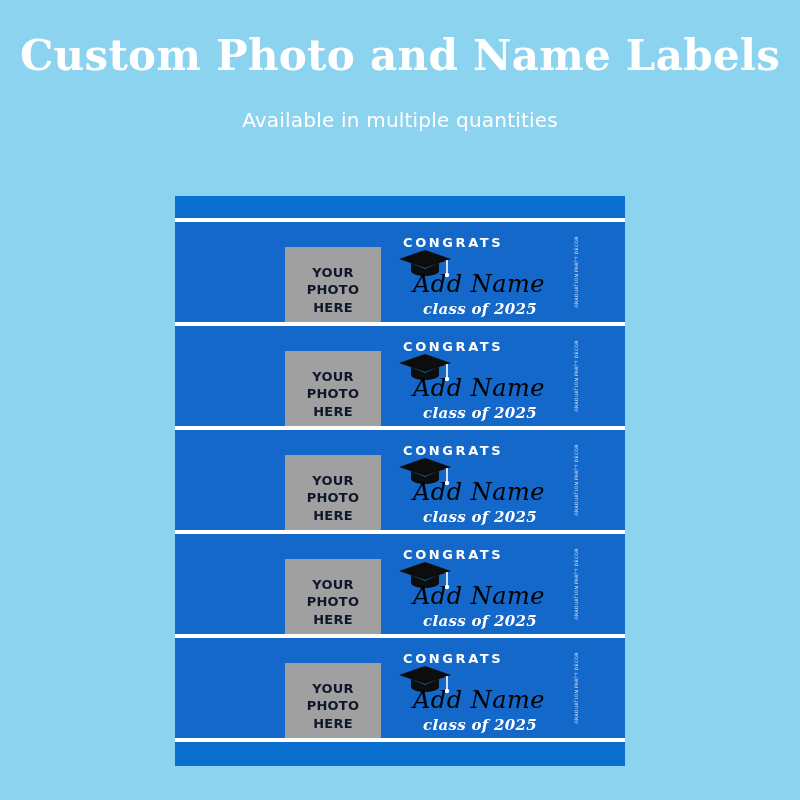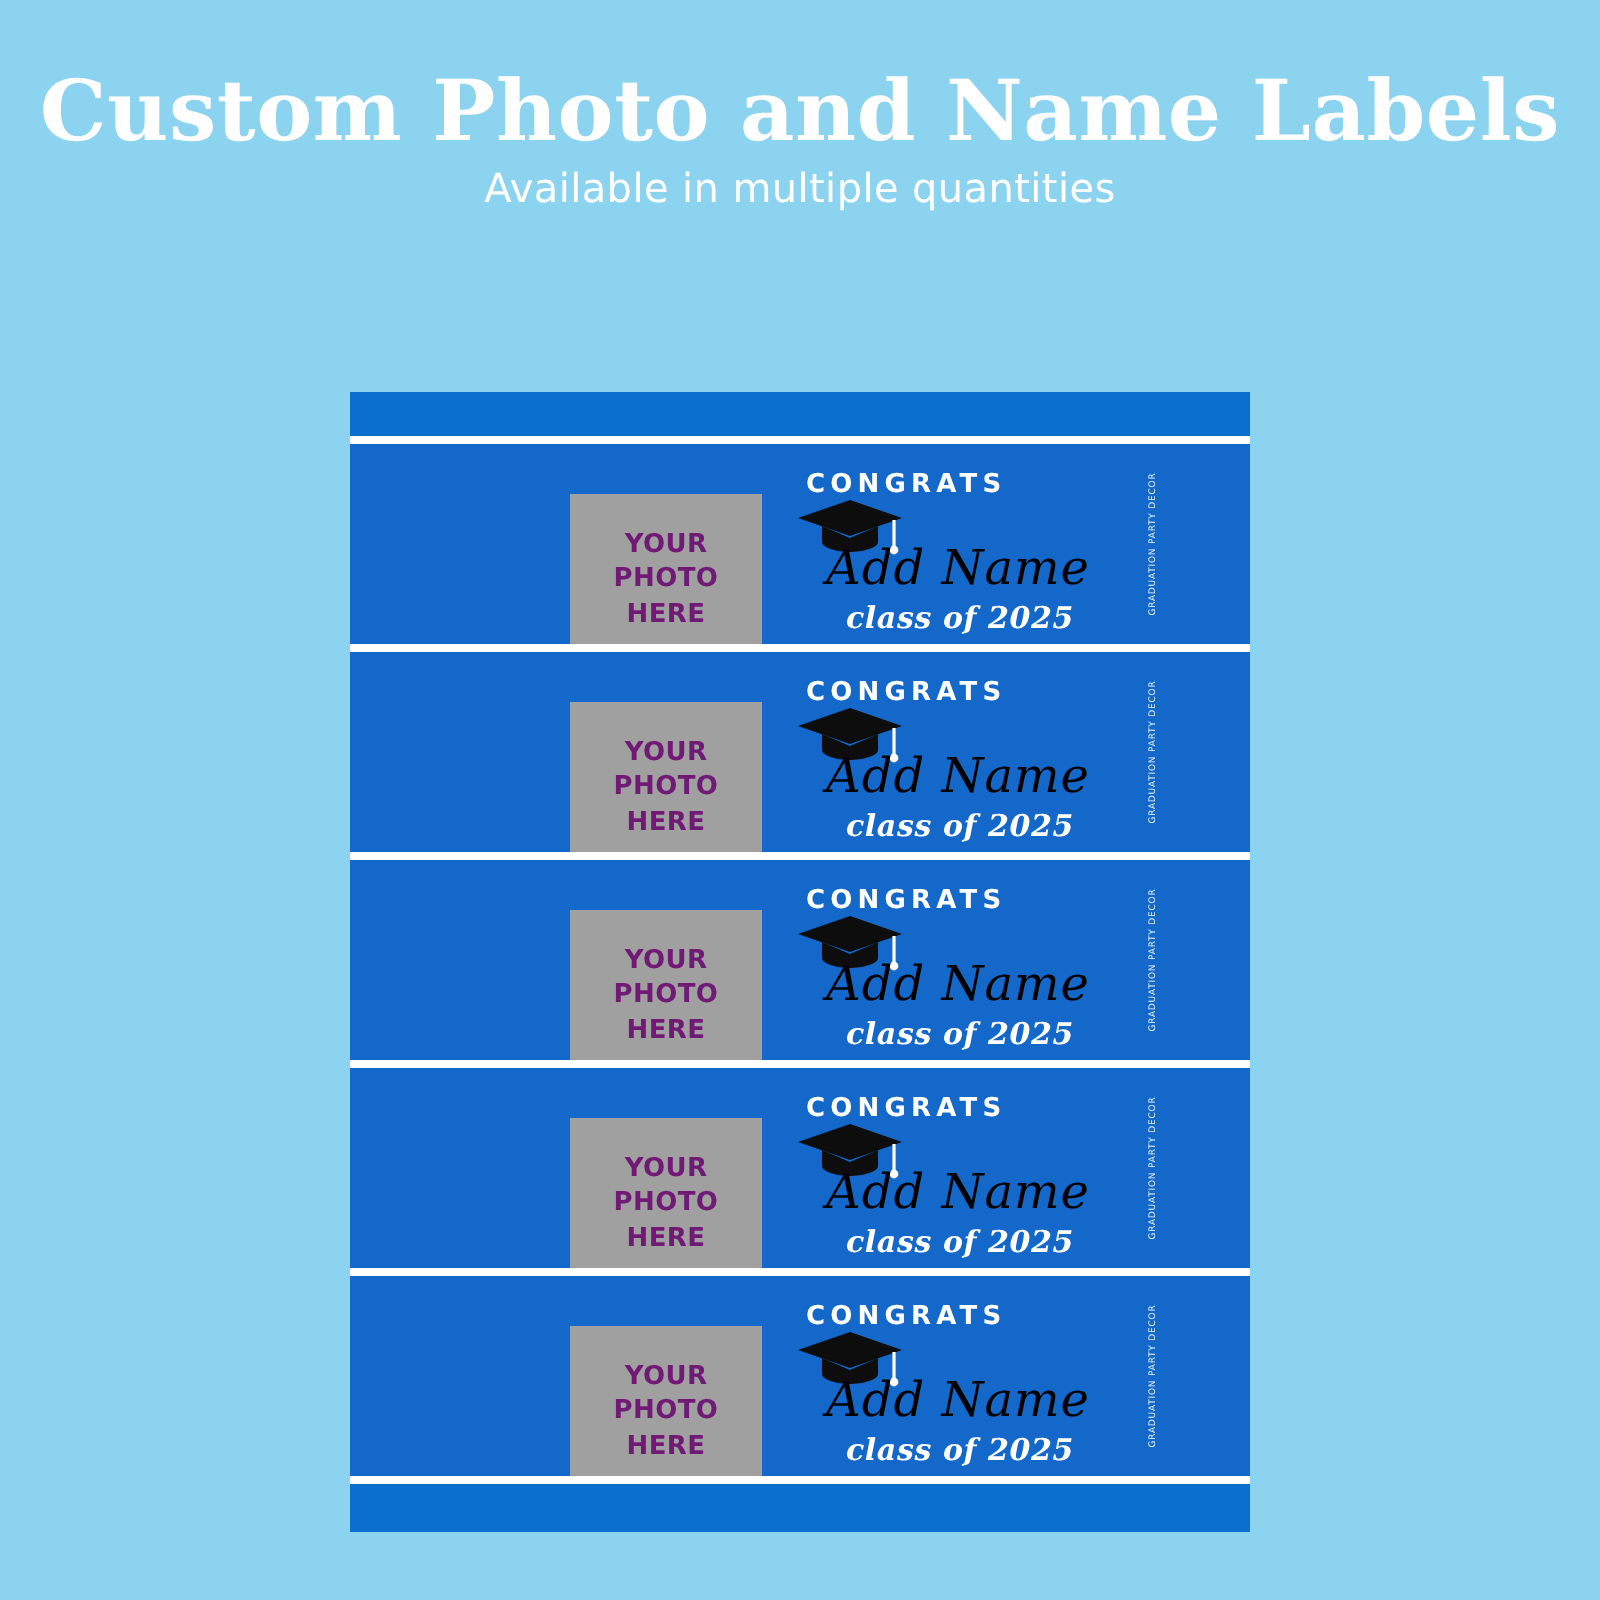--- a/index.html
+++ b/index.html
@@ -22,21 +22,21 @@
     padding-top: 34px;
     box-sizing: border-box;
   }
   .title {
     font-family: "DejaVu Serif", serif;
     font-weight: bold;
     font-size: 42px;
     line-height: 1.05;
     color: #ffffff;
     letter-spacing: 0.3px;
-    margin: 0 0 4px 0;
+    margin: 0 0 30px 0;
     white-space: nowrap;
   }
   .subtitle {
     font-family: "DejaVu Sans", sans-serif;
     font-weight: bold;
     font-size: 30px;
     color: #ffffff;
     margin: 0 0 10px 0;
     letter-spacing: 0.2px;
   }
@@ -90,21 +90,21 @@
     width: 110px;
     height: 100%;
     flex: 0 0 110px;
   }
 
   
   .photo-box {
     width: 96px;
     height: 86px;
     background: #a0a0a0;
-    color: #701a75;
+    color: #0f172a;
     font-family: "DejaVu Sans", sans-serif;
     font-weight: bold;
     font-size: 13px;
     line-height: 1.35;
     display: flex;
     flex-direction: column;
     align-items: center;
     justify-content: center;
     text-align: center;
     flex: 0 0 96px;

